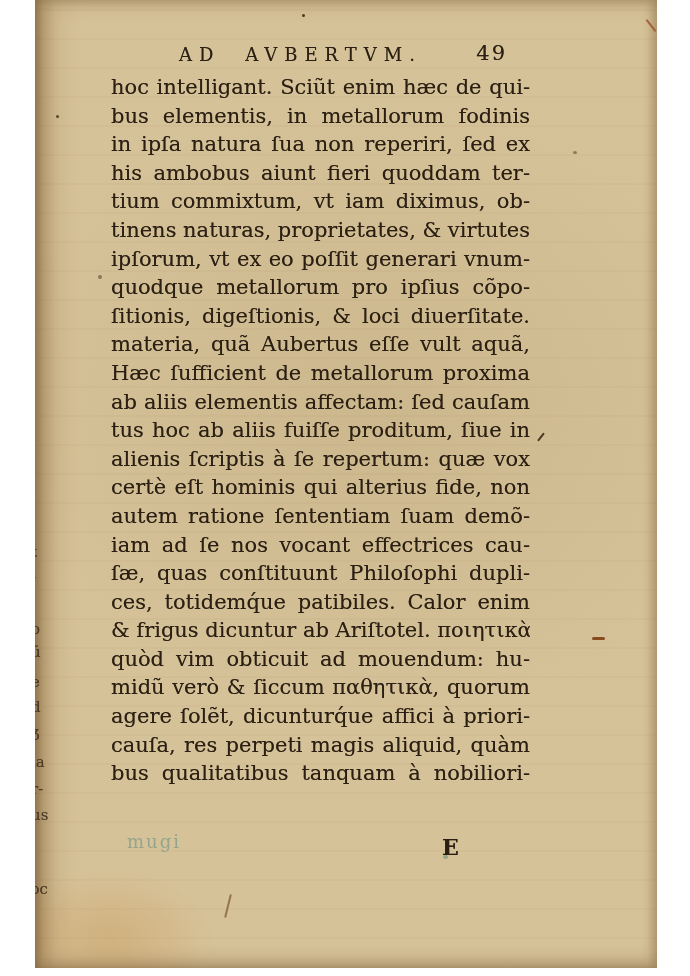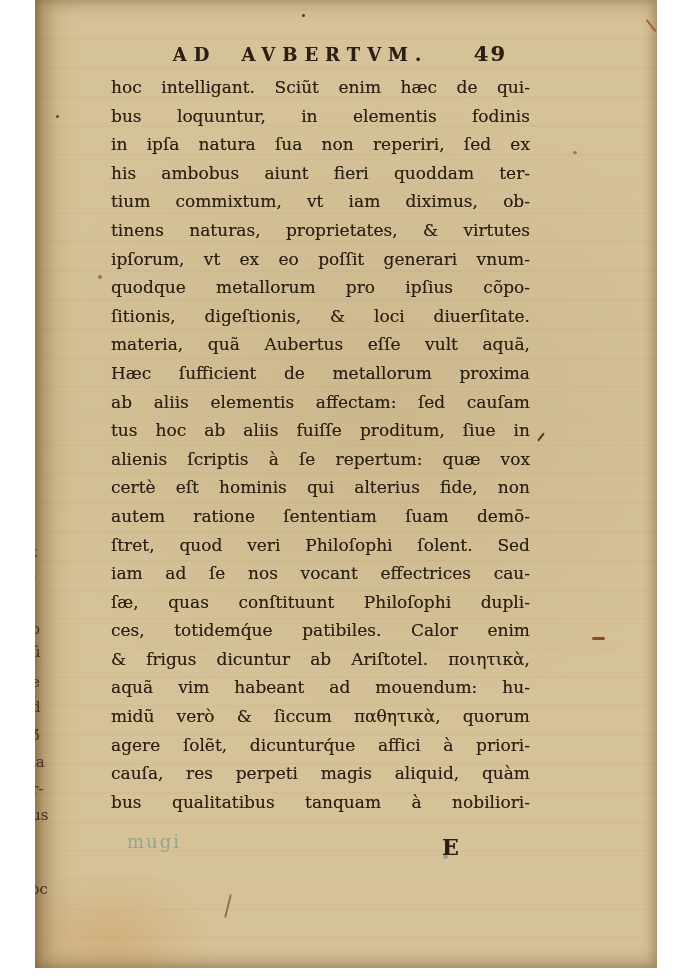--- a/index.html
+++ b/index.html
@@ -16,36 +16,36 @@
       linear-gradient(90deg, rgba(125,92,50,.50) 0px, rgba(160,125,75,.28) 8px, rgba(185,155,105,.14) 20px, rgba(0,0,0,0) 46px),
       #d6c298;
     box-shadow:
       inset -5px 0 10px rgba(130,100,60,.30),
       inset 0 -7px 14px rgba(130,100,60,.26),
       inset 12px 0 22px rgba(118,88,50,.32),
       inset 0 4px 10px rgba(130,100,60,.15);
     overflow:hidden;
   }
   .runhead{
-    position:absolute;left:76px;top:44px;width:419px;height:24px;color:#2a1f12;font-weight:bold;
+    position:absolute;left:76px;top:44px;width:419px;height:24px;color:#2a1f12;
   }
   .runtitle{
     display:block;text-align:center;margin-right:40px;
     font-size:18px;letter-spacing:7px;word-spacing:12px;
     text-shadow:0 0 .5px rgba(42,31,18,.55);
   }
   .pagenum{
     position:absolute;right:23px;top:-3px;font-size:21px;letter-spacing:2px;
     text-shadow:0 0 .5px rgba(42,31,18,.6);
   }
   .textblock{
     position:absolute;left:76px;top:73px;width:419px;color:#2a1f12;
   }
   .tline{
-    height:28.6px;font-size:17px;line-height:28.6px;white-space:nowrap;
+    height:28.6px;font-size:21px;line-height:28.6px;white-space:nowrap;
     text-align:justify;text-align-last:justify;overflow:hidden;
     text-shadow:0 0 .5px rgba(42,31,18,.55);
   }
   .sig{
     position:absolute;left:407px;top:834px;font-size:22px;font-weight:700;
     color:#2a1f12;text-shadow:0 0 .5px rgba(42,31,18,.6);
   }
   .ghost{
     position:absolute;left:92px;top:831px;font-size:18px;letter-spacing:2px;
     color:#5f8f82;opacity:.55;filter:blur(.7px);
@@ -63,41 +63,40 @@
 <div class="stage">
   <div class="paper">
 
     <div class="runhead">
       <span class="runtitle">AD AVBERTVM.</span>
       <span class="pagenum">49</span>
     </div>
 
     <div class="textblock">
       <div class="tline">hoc intelligant. Sciũt enim hæc de qui-</div>
-      <div class="tline">bus loquuntur, in elementis fodinis</div>
+      <div class="tline">bus elementis, in metallorum fodinis</div>
       <div class="tline">in ipſa natura ſua non reperiri, ſed ex</div>
       <div class="tline">his ambobus aiunt fieri quoddam ter-</div>
       <div class="tline">tium commixtum, vt iam diximus, ob-</div>
       <div class="tline">tinens naturas, proprietates, &amp; virtutes</div>
       <div class="tline">ipſorum, vt ex eo poſſit generari vnum-</div>
       <div class="tline">quodque metallorum pro ipſius cõpo-</div>
       <div class="tline">ſitionis, digeſtionis, &amp; loci diuerſitate.</div>
       <div class="tline">materia, quã Aubertus eſſe vult aquã,</div>
       <div class="tline">Hæc ſufficient de metallorum proxima</div>
       <div class="tline">ab aliis elementis affectam: ſed cauſam</div>
       <div class="tline">tus hoc ab aliis fuiſſe proditum, ſiue in</div>
       <div class="tline">alienis ſcriptis à ſe repertum: quæ vox</div>
       <div class="tline">certè eſt hominis qui alterius fide, non</div>
       <div class="tline">autem ratione ſententiam ſuam demõ-</div>
-      <div class="tline">ſtret, quod veri Philoſophi ſolent. Sed</div>
       <div class="tline">iam ad ſe nos vocant effectrices cau-</div>
       <div class="tline">ſæ, quas conſtituunt Philoſophi dupli-</div>
       <div class="tline">ces, totidemq́ue patibiles. Calor enim</div>
       <div class="tline">&amp; frigus dicuntur ab Ariſtotel. ποιητικὰ,</div>
-      <div class="tline">aquã vim habeant ad mouendum: hu-</div>
+      <div class="tline">quòd vim obticuit ad mouendum: hu-</div>
       <div class="tline">midũ verò &amp; ſiccum παθητικὰ, quorum</div>
       <div class="tline">agere ſolẽt, dicunturq́ue affici à priori-</div>
       <div class="tline">cauſa, res perpeti magis aliquid, quàm</div>
       <div class="tline">bus qualitatibus tanquam à nobiliori-</div>
     </div>
 
     <div class="sig">E</div>
     <div class="ghost">mugi</div>
 
     <span class="frag" style="top:543px">t</span>

